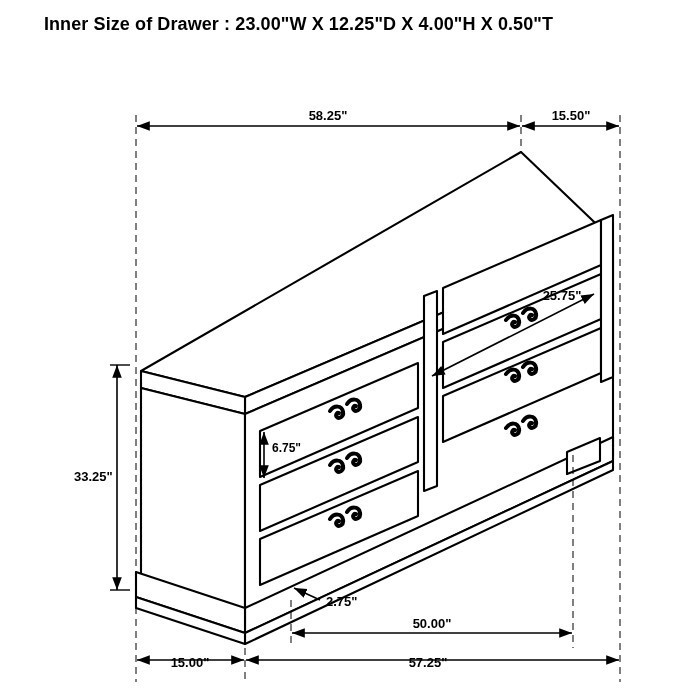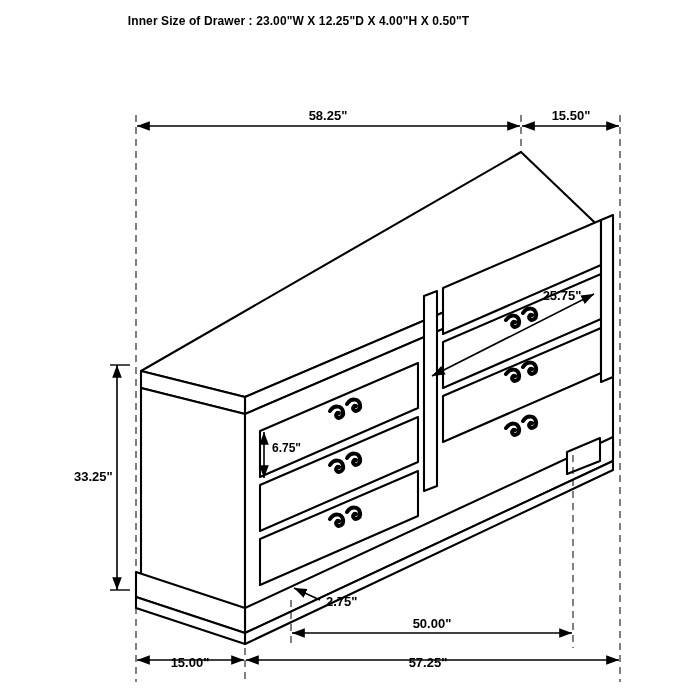--- a/index.html
+++ b/index.html
@@ -18,21 +18,21 @@
     position: relative;
     width: 700px;
     height: 700px;
   }
   #title {
     position: absolute;
     top: 14px;
     left: 0;
     width: 597px;
     text-align: center;
-    font-size: 12px;
+    font-size: 18px;
     font-weight: bold;
     letter-spacing: 0.1px;
   }
   svg#diagram {
     position: absolute;
     top: 0;
     left: 0;
     width: 700px;
     height: 700px;
   }

